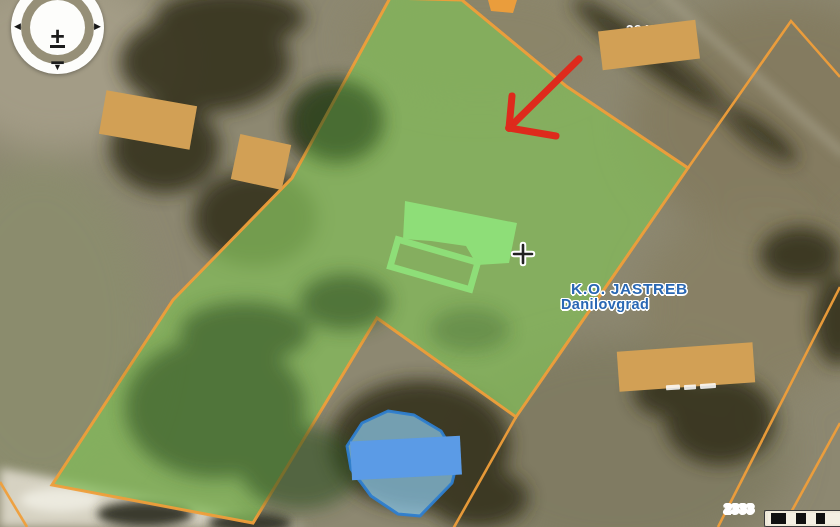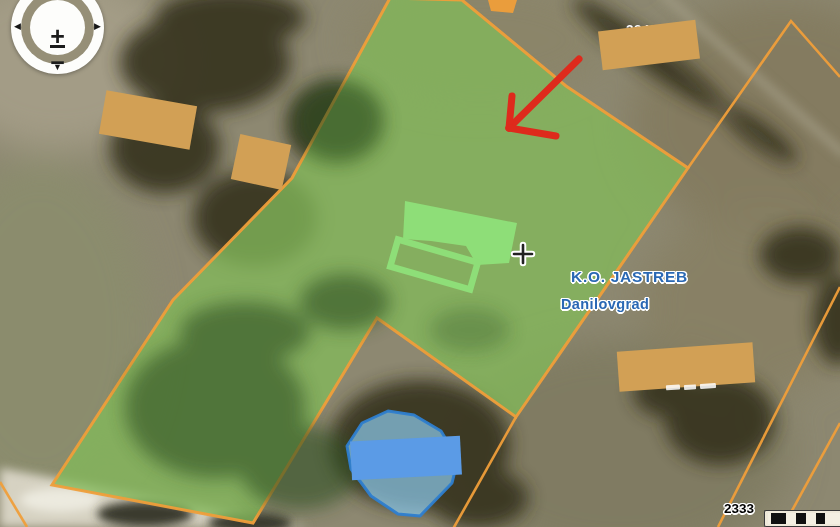--- a/index.html
+++ b/index.html
@@ -9,23 +9,23 @@
     user-select:none;
   }
   .stage svg{position:absolute;left:0;top:0;}
 
   
   .maplabel{
     position:absolute;font-weight:bold;white-space:nowrap;
     text-shadow:-1px -1px 0 #fff,1px -1px 0 #fff,-1px 1px 0 #fff,1px 1px 0 #fff,
                  0 -1.5px 0 #fff,0 1.5px 0 #fff,-1.5px 0 0 #fff,1.5px 0 0 #fff;
   }
-  .lbl-ko   {left:571px;top:268px;font-size:15.5px;color:#2a68b4;letter-spacing:.7px;}
+  .lbl-ko   {left:571px;top:280px;font-size:15.5px;color:#2a68b4;letter-spacing:.7px;}
   .lbl-dan  {left:561px;top:296px;font-size:14.5px;color:#2a68b4;letter-spacing:.4px;}
-  .lbl-2333 {left:724px;top:501px;font-size:13.5px;color:#000000;}
+  .lbl-2333 {left:724px;top:501px;font-size:13.5px;color:#ffffff;}
 
   
   .compass{position:absolute;left:11px;top:-19px;width:93px;height:93px;}
   .c-outer{position:absolute;inset:0;border-radius:50%;background:#fdfdfb;
            box-shadow:0 1px 4px rgba(0,0,0,.35);}
   .c-gap  {position:absolute;inset:10px;border-radius:50%;background:#968f77;}
   .c-disc {position:absolute;inset:19px;border-radius:50%;background:#fdfdfb;cursor:pointer;}
   .c-line {position:absolute;left:20px;right:20px;top:45px;height:2.5px;background:#1c1c1c;}
   .c-plus,.c-minus{position:absolute;left:0;width:100%;text-align:center;
            font-weight:bold;color:#1c1c1c;cursor:pointer;line-height:1;}

